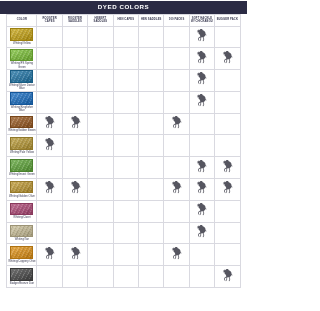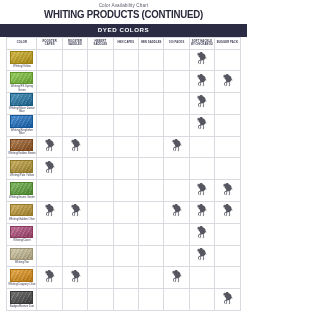--- a/index.html
+++ b/index.html
@@ -160,24 +160,20 @@
     line-height: 0;
   }
   .rooster svg { display: block; }
   .rooster.empty { visibility: hidden; }
 </style>
 </head>
 <body>
 
 <div class="page">
 
-  <div class="title-block">
-    <div class="kicker">Color Availability Chart</div>
-    <div class="main-title">WHITING PRODUCTS (CONTINUED)</div>
-  </div>
 
   <div class="section-banner">DYED COLORS</div>
 
   <table class="chart">
     <colgroup>
       <col class="c-color">
       <col class="c-prod">
         <col class="c-prod">
         <col class="c-prod">
         <col class="c-prod">

